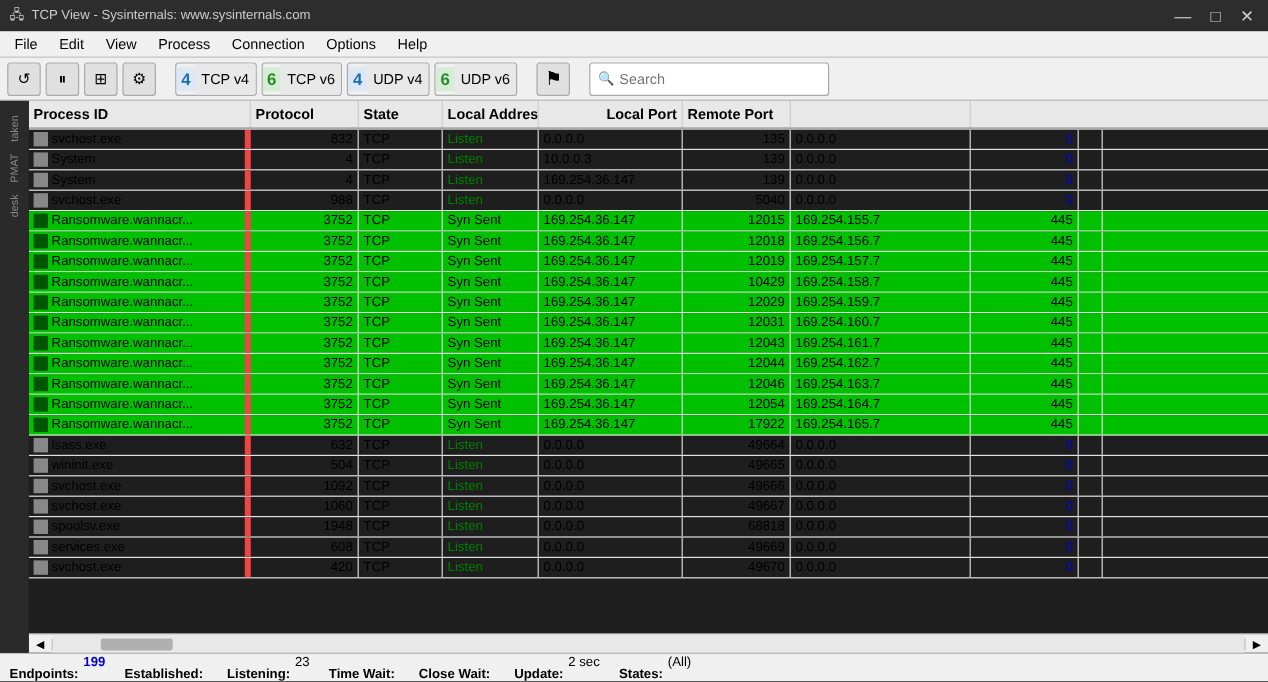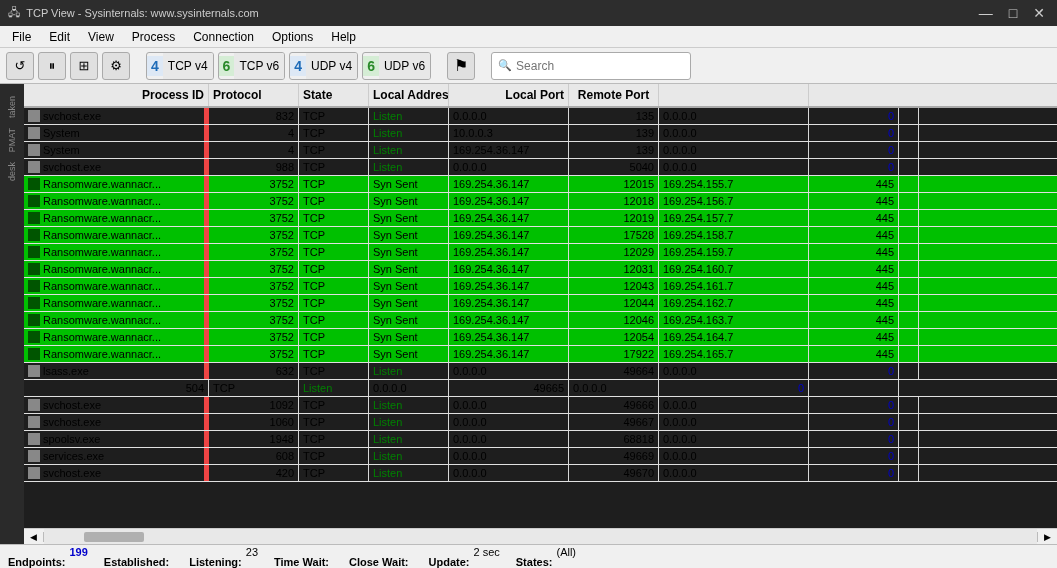--- a/index.html
+++ b/index.html
@@ -252,26 +252,26 @@
 
   <div style="width:24px; background:#2a2a2a; display:flex; flex-direction:column; align-items:center; padding-top:8px; gap:6px;">
     <span style="color:#888; font-size:9px; writing-mode:vertical-rl; transform:rotate(180deg); margin-top:4px;">taken</span>
     <span style="color:#888; font-size:9px; writing-mode:vertical-rl; transform:rotate(180deg); margin-top:4px;">PMAT</span>
     <span style="color:#888; font-size:9px; writing-mode:vertical-rl; transform:rotate(180deg); margin-top:4px;">desk</span>
   </div>
 
   <div style="flex:1; display:flex; flex-direction:column; overflow:hidden;">
 
     <div class="table-header">
-      <div class="th" style="text-align:right;">Process ID</div>
+      <div class="th" style="text-align:left;">Process ID</div>
       <div class="th">Protocol</div>
       <div class="th">State</div>
       <div class="th">Local Address</div>
       <div class="th" style="text-align:right;">Local Port</div>
-      <div class="th" style="text-align:center;">Remote Port</div>
+      <div class="th" style="text-align:left;">Remote Port</div>
       <div class="th"></div>
     </div>
 
     <div style="display:flex; flex:1; overflow:hidden;">
       <div class="table-body" id="table-body" style="flex:1; overflow-y:scroll;">
 
       <div class="table-row">
     <div class="td-process">
       <span style="display:inline-block;width:12px;height:12px;background:#888;margin-right:3px;flex-shrink:0;"></span>
       <span style="overflow:hidden;text-overflow:ellipsis;">svchost.exe</span>
@@ -371,21 +371,21 @@
   </div>
           <div class="table-row green-row">
     <div class="td-process">
       <span style="display:inline-block;width:12px;height:12px;background:#005500;margin-right:3px;flex-shrink:0;"></span>
       <span style="overflow:hidden;text-overflow:ellipsis;">Ransomware.wannacr...</span>
     </div>
     <div class="td num">3752</div>
     <div class="td">TCP</div>
     <div class="td" style="">Syn Sent</div>
     <div class="td">169.254.36.147</div>
-    <div class="td num">17528</div>
+    <div class="td num">10429</div>
     <div class="td">169.254.158.7</div>
     <div class="td num" style="">445</div>
     <div class="td"></div>
   </div>
           <div class="table-row green-row">
     <div class="td-process">
       <span style="display:inline-block;width:12px;height:12px;background:#005500;margin-right:3px;flex-shrink:0;"></span>
       <span style="overflow:hidden;text-overflow:ellipsis;">Ransomware.wannacr...</span>
     </div>
     <div class="td num">3752</div>
@@ -489,20 +489,24 @@
     <div class="td num">632</div>
     <div class="td">TCP</div>
     <div class="td" style="color:#008000;">Listen</div>
     <div class="td">0.0.0.0</div>
     <div class="td num">49664</div>
     <div class="td">0.0.0.0</div>
     <div class="td num" style="color:#0000cc;">0</div>
     <div class="td"></div>
   </div>
           <div class="table-row">
+    <div class="td-process">
+      <span style="display:inline-block;width:12px;height:12px;background:#888;margin-right:3px;flex-shrink:0;"></span>
+      <span style="overflow:hidden;text-overflow:ellipsis;">wininit.exe</span>
+    </div>
     <div class="td num">504</div>
     <div class="td">TCP</div>
     <div class="td" style="color:#008000;">Listen</div>
     <div class="td">0.0.0.0</div>
     <div class="td num">49665</div>
     <div class="td">0.0.0.0</div>
     <div class="td num" style="color:#0000cc;">0</div>
     <div class="td"></div>
   </div>
           <div class="table-row">

